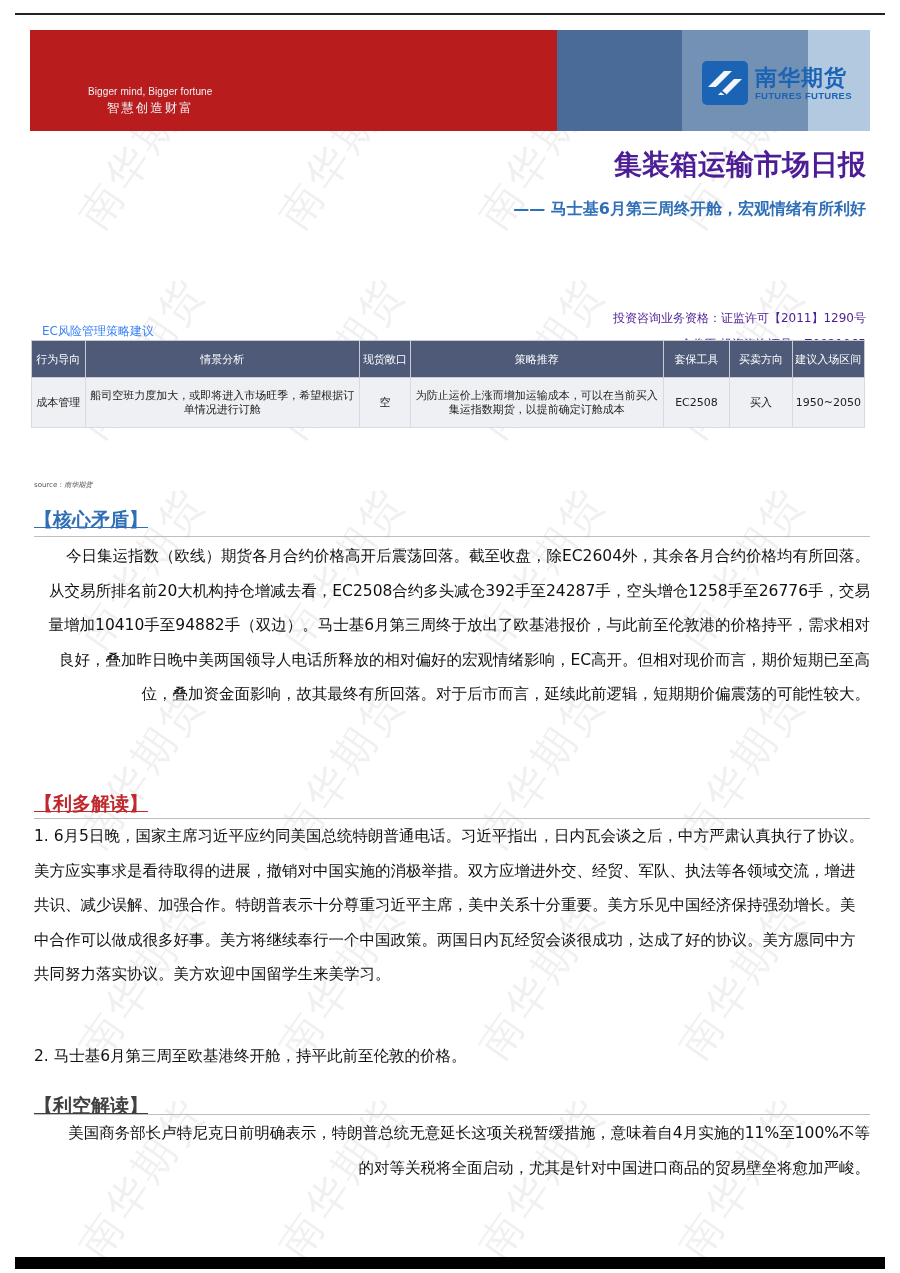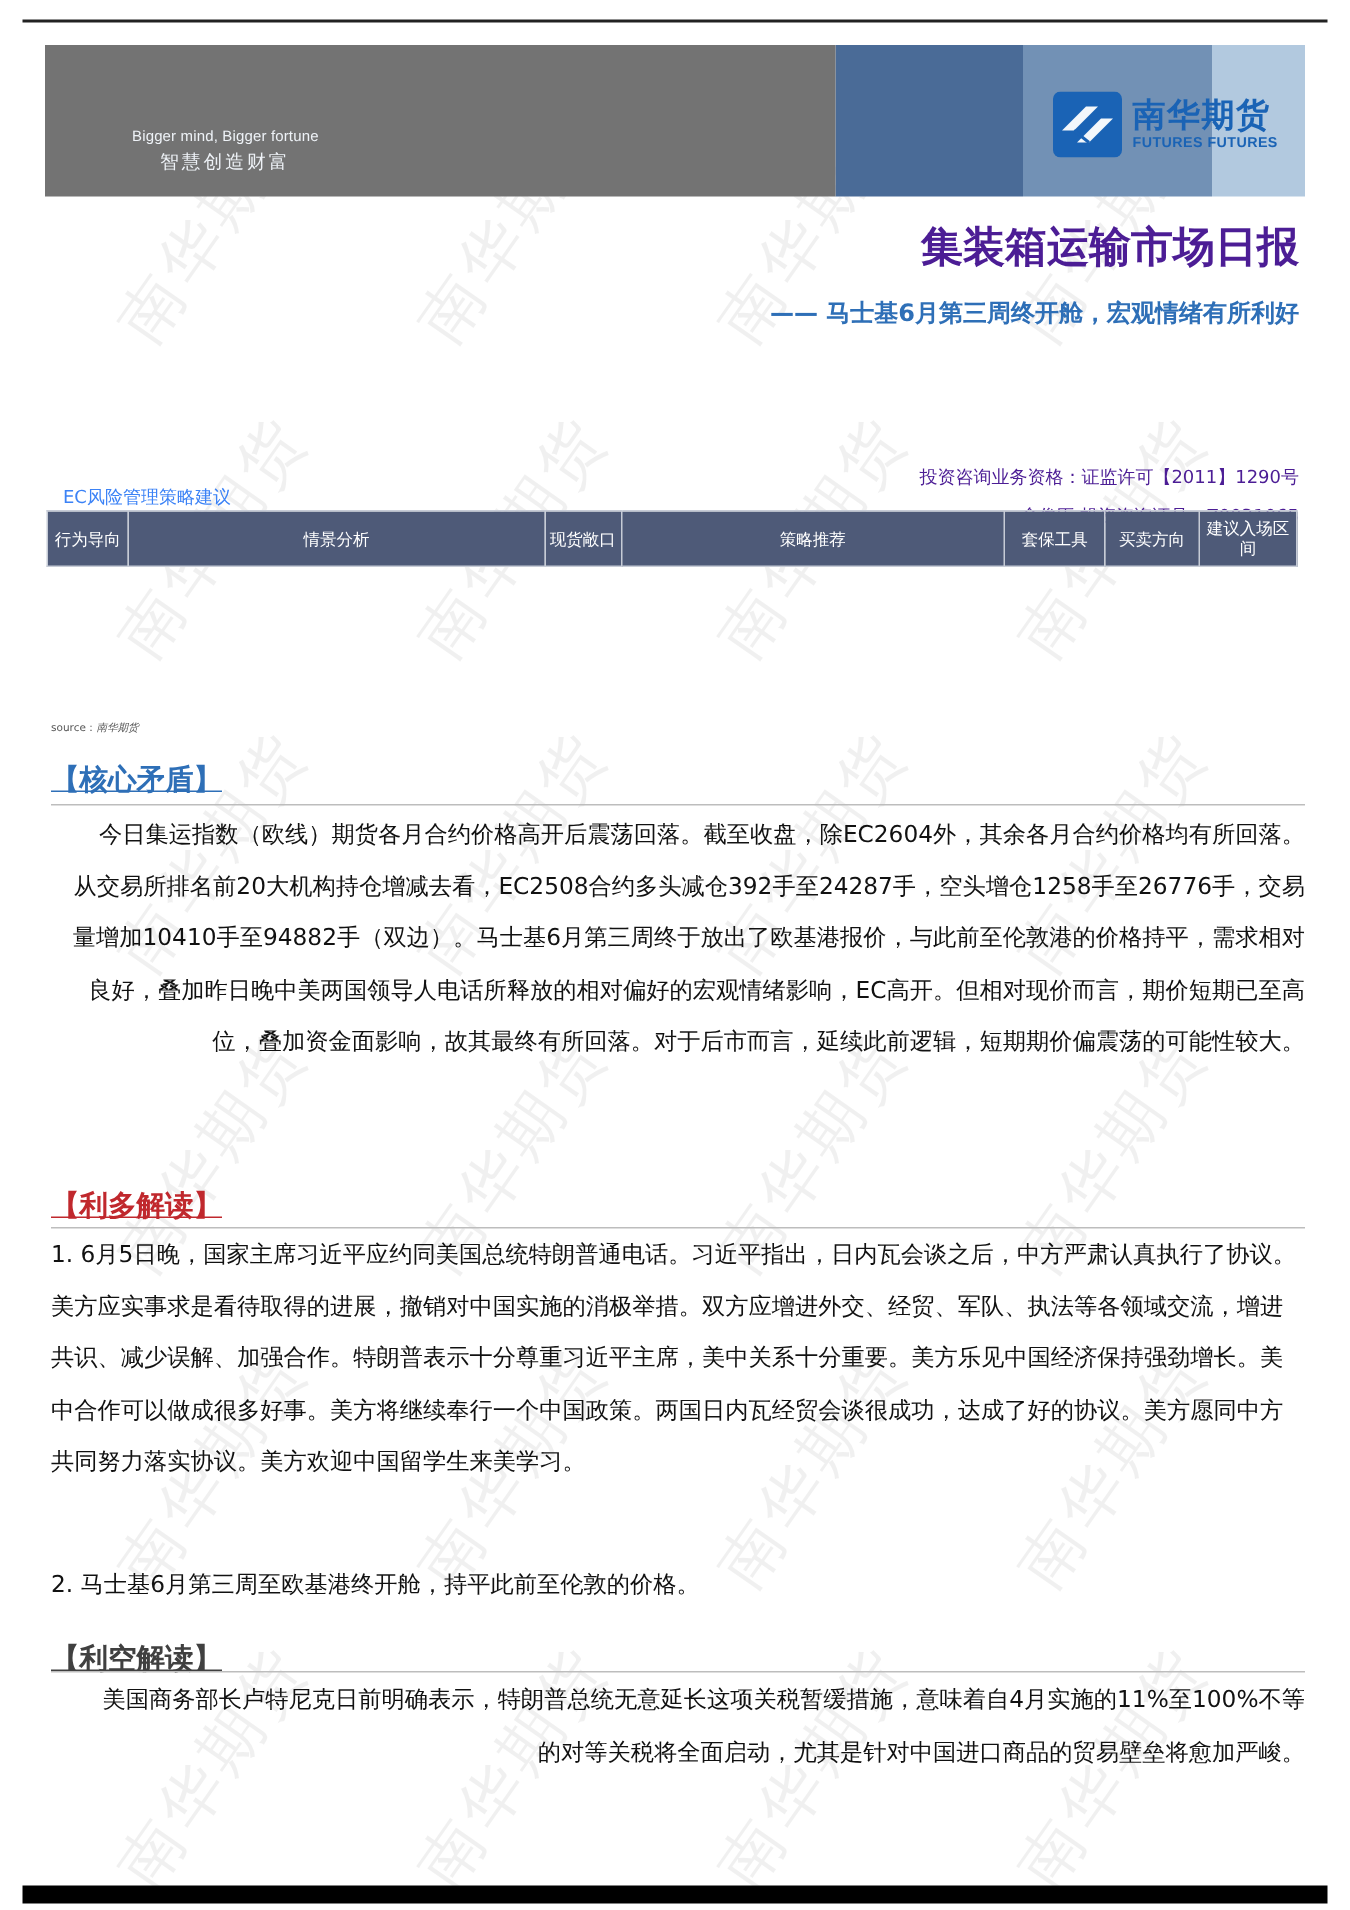--- a/index.html
+++ b/index.html
@@ -1,21 +1,21 @@
 <!DOCTYPE html>
 <html><head>
 <meta charset="utf-8">
 <style>
   html, body { margin:0; padding:0; background:#ffffff; }
   body { width:900px; height:1273px; position:relative; overflow:hidden;
          font-family:"DejaVu Sans","Liberation Sans",sans-serif; color:#111; }
   .top-rule { position:absolute; left:15px; top:13px; width:870px; height:2px; background:#222; }
   .banner { position:absolute; left:30px; top:30px; width:840px; height:101px; display:flex; }
   .seg { height:100%; }
-  .seg1 { width:527px; background:#737373; position:relative; }
+  .seg1 { width:527px; background:#b91c1c; position:relative; }
   .seg2 { width:125px; background:#4a6b97; }
   .seg3 { width:126px; background:#7291b5; position:relative; }
   .seg4 { width:62px; background:#b2c9df; }
   .slogan { position:absolute; left:58px; top:56px; color:#eef2f7; text-align:center; }
   .slogan .en { font-family:"Liberation Sans",sans-serif; font-size:10px; letter-spacing:0.1px; }
   .slogan .zh { font-size:12.5px; letter-spacing:2px; margin-top:3px; }
   .logo { position:absolute; left:672px; top:30px; height:46px; display:flex; align-items:center; }
   .logo-icon { width:46px; height:44px; }
   .logo-text { margin-left:7px; }
   .logo-text .zh { color:#1a63b5; font-weight:bold; font-size:22px; letter-spacing:1px; line-height:24px; }
@@ -119,20 +119,29 @@
       <th>行为导向</th>
       <th>情景分析</th>
       <th>现货敞口</th>
       <th>策略推荐</th>
       <th>套保工具</th>
       <th>买卖方向</th>
       <th>建议入场区间</th>
     </tr>
   </thead>
   <tbody>
+    <tr class="row-alt">
+      <td>成本管理</td>
+      <td>船司空班力度加大，或即将进入市场旺季，希望根据订单情况进行订舱</td>
+      <td>空</td>
+      <td>为防止运价上涨而增加运输成本，可以在当前买入集运指数期货，以提前确定订舱成本</td>
+      <td>EC2508</td>
+      <td>买入</td>
+      <td>1950~2050</td>
+    </tr>
   </tbody>
 </table>
 <div class="source">
   <span>source：</span><i>南华期货</i>
 </div>
 
 <div class="section-head" style="top:507px;color:#2e6fb7;">【核心矛盾】</div>
 <div class="section-rule" style="top:536px;"></div>
 <div class="para indent" style="top:539px;">今日集运指数（欧线）期货各月合约价格高开后震荡回落。截至收盘，除EC2604外，其余各月合约价格均有所回落。从交易所排名前20大机构持仓增减去看，EC2508合约多头减仓392手至24287手，空头增仓1258手至26776手，交易量增加10410手至94882手（双边）。马士基6月第三周终于放出了欧基港报价，与此前至伦敦港的价格持平，需求相对良好，叠加昨日晚中美两国领导人电话所释放的相对偏好的宏观情绪影响，EC高开。但相对现价而言，期价短期已至高位，叠加资金面影响，故其最终有所回落。对于后市而言，延续此前逻辑，短期期价偏震荡的可能性较大。</div>
 

